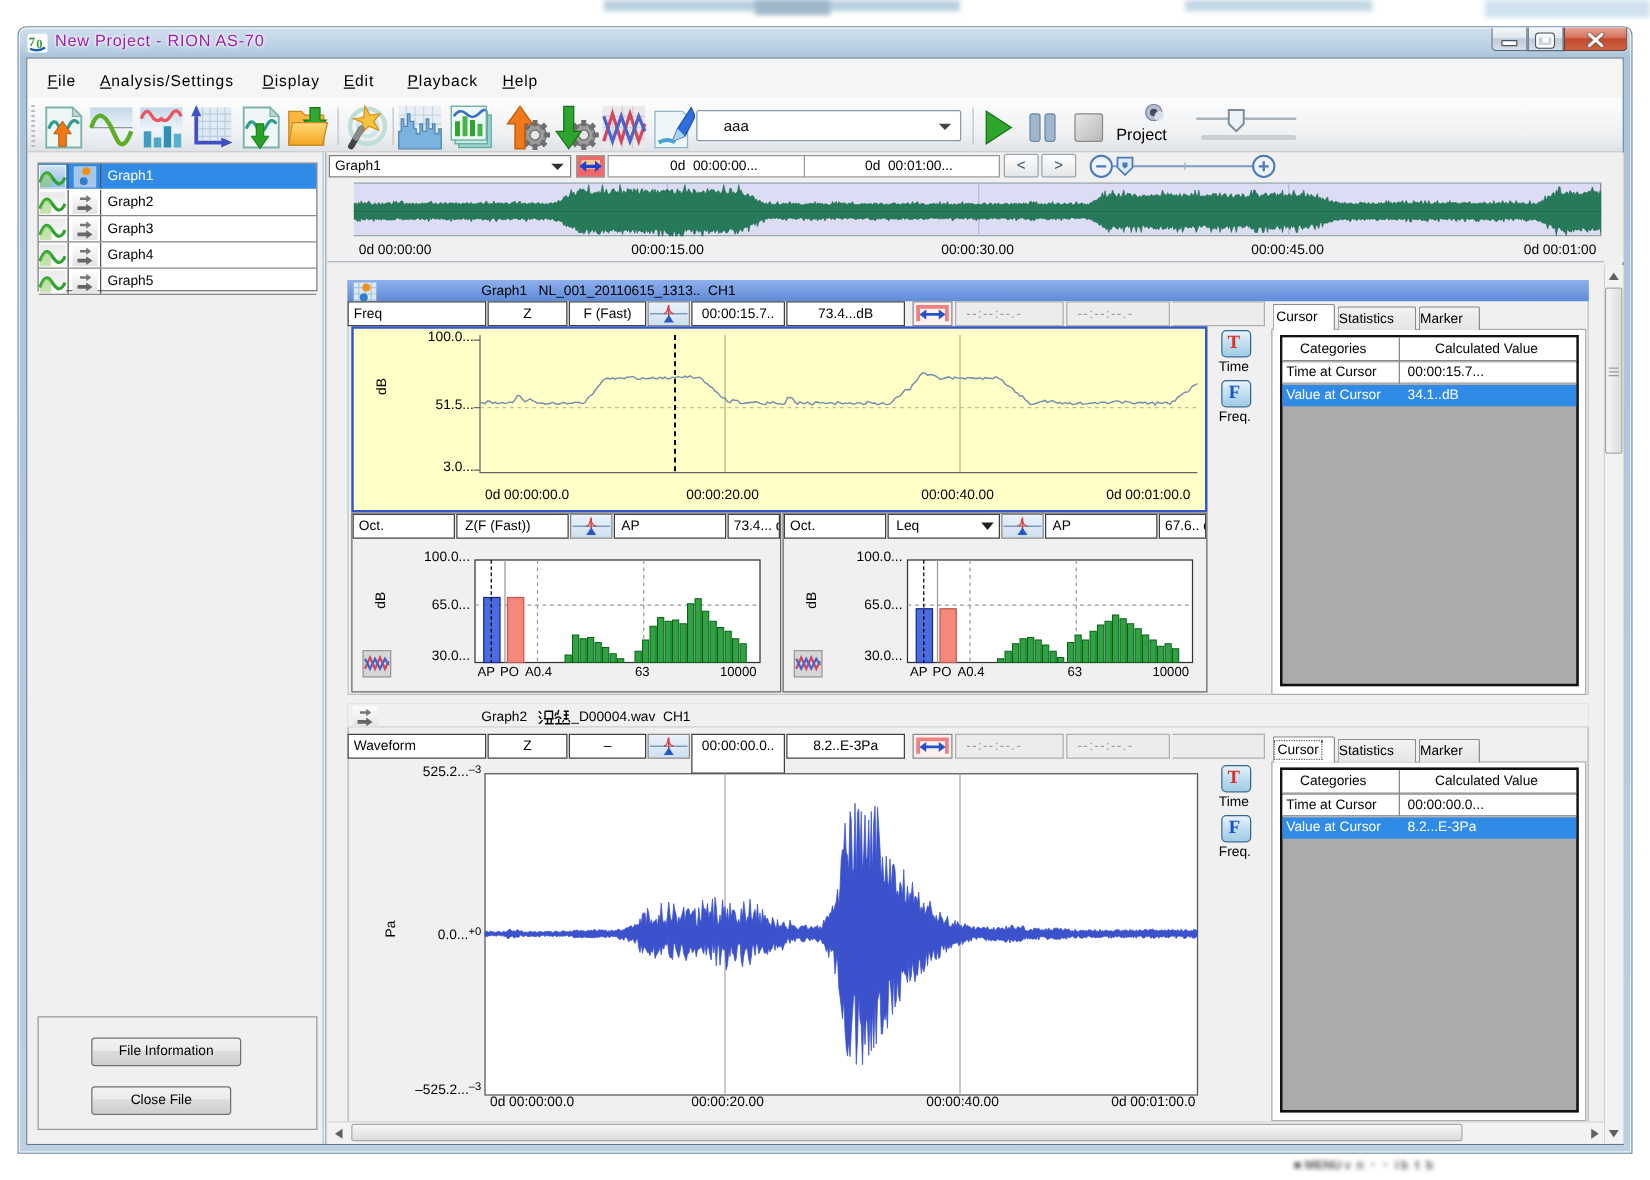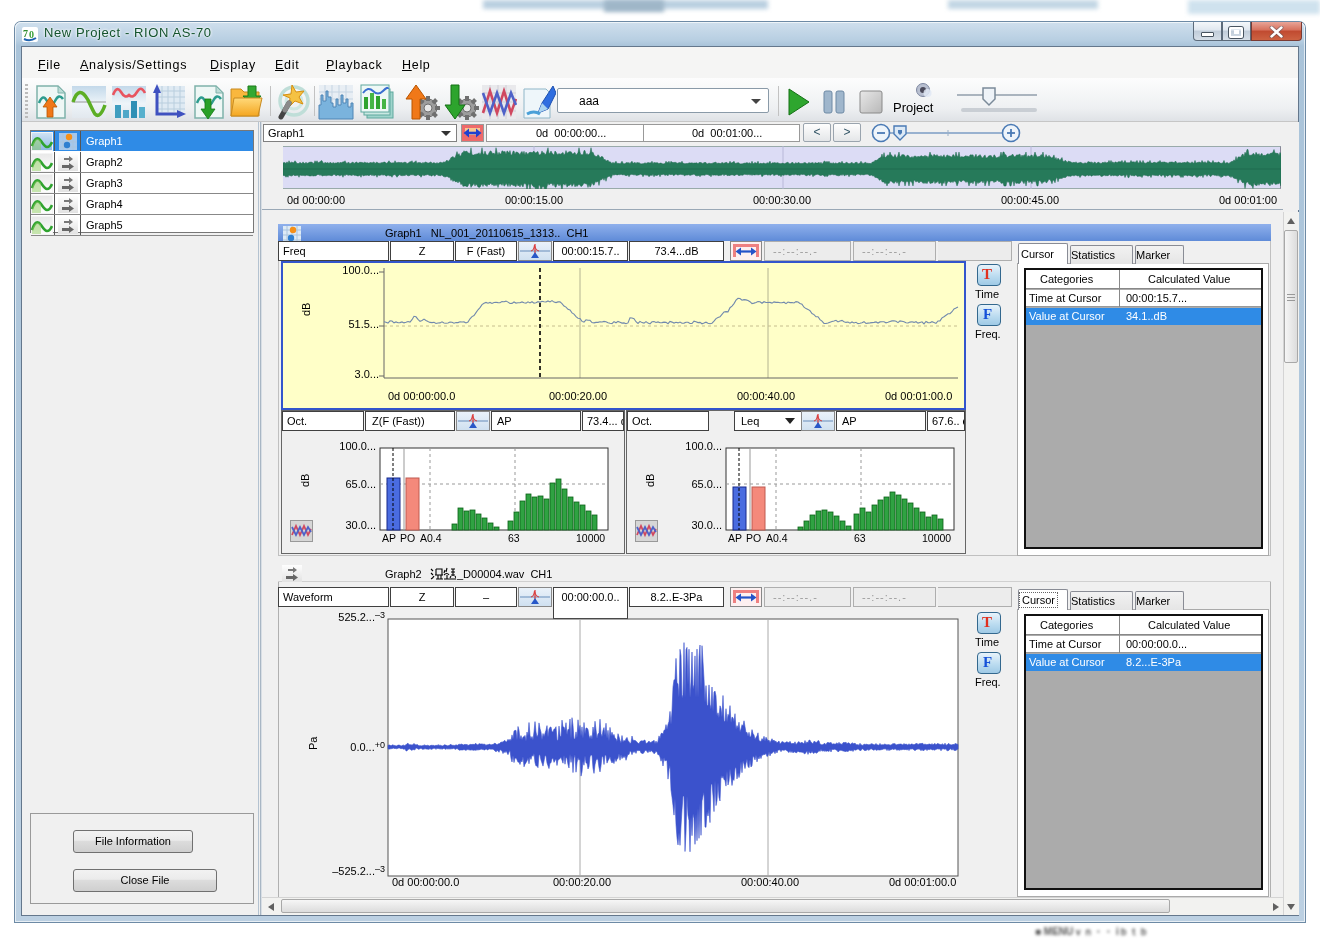--- a/index.html
+++ b/index.html
@@ -28,21 +28,21 @@
 <div class="ab" style="left:15px;top:22px;width:1290px;height:900px;border-radius:6px 6px 0 0;
 background:linear-gradient(#cfdfed,#b8cfe2 18px,#a9c3d9 24px,#bcd0e2);
 box-shadow:0 0 0 1px #6d8aa5, inset 0 0 0 1px rgba(255,255,255,.65);"></div>
 
 <div class="ab" style="left:22px;top:27px;width:16px;height:15px;background:#fff;border-radius:2px"></div>
 <svg class="ab" style="left:22px;top:27px" width="16" height="15" viewBox="0 0 16 15">
 <text x="1" y="10" font-size="10" font-weight="bold" fill="#2e8b2e" font-family="Liberation Serif">7</text>
 <text x="7" y="11" font-size="10" font-weight="bold" fill="#3aa03a" font-family="Liberation Serif">0</text>
 <path d="M2 12 Q8 15 14 11" stroke="#1f63b0" stroke-width="2" fill="none"></path>
 </svg>
-<div class="ab" style="left:44px;top:25px;font-size:13px;letter-spacing:0.6px;color:#14532d;text-shadow:0 0 3px #fff,0 0 3px #fff">New Project - RION AS-70</div>
+<div class="ab" style="left:44px;top:25px;font-size:13px;letter-spacing:0.6px;color:#a21caf;text-shadow:0 0 3px #fff,0 0 3px #fff">New Project - RION AS-70</div>
 
 <div class="ab" style="left:1193px;top:22px;width:29px;height:19px;border:1px solid #5d6b7a;border-top:none;border-radius:0 0 0 4px;background:linear-gradient(#f4f7fa,#dfe7ef 45%,#c0ccd9 50%,#d6dfe8)"></div>
 <div class="ab" style="left:1222px;top:22px;width:29px;height:19px;border:1px solid #5d6b7a;border-top:none;background:linear-gradient(#f4f7fa,#dfe7ef 45%,#c0ccd9 50%,#d6dfe8)"></div>
 <div class="ab" style="left:1251px;top:22px;width:51px;height:19px;border:1px solid #7a3b34;border-top:none;border-radius:0 0 4px 0;background:linear-gradient(#e8a598,#d6705c 45%,#c04a30 50%,#cd6242)"></div>
 <div class="ab" style="left:1201px;top:32px;width:13px;height:5px;background:#fff;border:1px solid #47535f;border-radius:1px"></div>
 <div class="ab" style="left:1229px;top:27px;width:14px;height:11px;border:2px solid #fff;border-radius:2px;box-shadow:0 0 0 1px #47535f"></div>
 <div class="ab" style="left:1234px;top:30px;width:5px;height:4px;border:2px solid #fff;"></div>
 <svg class="ab" style="left:1268px;top:26px" width="17" height="12" viewBox="0 0 17 12">
 <path d="M3.5 1.5 L13.5 10.5 M13.5 1.5 L3.5 10.5" stroke="#3a4a5a" stroke-width="4" stroke-linecap="round" opacity="0.5"></path>
 <path d="M3.5 1.5 L13.5 10.5 M13.5 1.5 L3.5 10.5" stroke="#fff" stroke-width="2.4" stroke-linecap="round"></path>
@@ -370,21 +370,21 @@
         </linearGradient>
       </defs>
 <path d="M7 5 L12 5 L12 3 L16 6 L12 9 L12 7 L7 7 Z" fill="#777"></path>
 <path d="M5 12 L12 12 L12 10 L17 13.5 L12 17 L12 15 L5 15 Z" fill="#666"></path>
 </svg>
     <div class="ab" style="left:80px;top:215px;width:1px;height:20px;background:#555"></div>
     <div class="lbl" style="left:86px;top:219px;color:#000">Graph5</div>
     <div class="ab" style="left:31px;top:235px;width:222px;height:1px;background:#888"></div>
     <div class="ab" style="left:30px;top:813px;width:224px;height:91px;border:1px solid #9a9a9a"></div>
 <div class="btn7" style="left:73px;top:830px;width:120px;height:23px;line-height:21px">File Information</div>
-<div class="btn7" style="left:73px;top:869px;width:144px;height:23px;line-height:21px">Close File</div>
+<div class="btn7" style="left:73px;top:869px;width:112px;height:23px;line-height:21px">Close File</div>
     <div class="ab" style="left:260px;top:122px;width:1039px;height:88px;background:#f0f0f0"></div>
     <div class="ab" style="left:260px;top:122px;width:2px;height:793px;background:#d8dee4;border-left:1px solid #a8b6c4"></div>
     <div class="ab" style="left:263px;top:124px;width:194px;height:18px;background:#fff;border:1px solid #808080"></div>
 <div class="lbl" style="left:268px;top:127px">Graph1</div>
 <svg class="ab" style="left:440px;top:130px" width="12" height="7">
       <path d="M1 1 L6 6 L11 1 Z" fill="#333"></path>
     </svg>
     <div class="ab" style="left:461px;top:124px;width:23px;height:18px;background:#ee6a6a;border:1px solid #999"></div>
 <div class="ab" style="left:465px;top:128px;width:15px;height:7px;background:#f8c890"></div>
 <svg class="ab" style="left:462px;top:127px" width="21" height="12" viewBox="0 0 21 12">
@@ -545,21 +545,21 @@
 <div class="lbl" style="left:420px;top:532px;font-size:10.5px">A0.4</div>
 <div class="lbl" style="left:508px;top:532px;font-size:10.5px">63</div>
 <div class="lbl" style="left:576px;top:532px;font-size:10.5px">10000</div>
     <div class="ab" style="left:290px;top:520px;width:23px;height:22px;background:#d6d6d6;border:1px solid #999"></div>
 <svg class="ab" style="left:291px;top:522px" width="21" height="18" viewBox="0 0 21 18">
 <path d="M1 13 L5 4 L9 13 L13 4 L17 13 L20 7" stroke="#d04860" stroke-width="1.8" fill="none"></path>
 <path d="M1 5 L5 13 L9 5 L13 13 L17 5 L20 10" stroke="#4f62c8" stroke-width="1.8" fill="none"></path>
 </svg>
     <div class="ab" style="left:626px;top:410px;width:340px;height:144px;background:#f0f0f0;border:1px solid #666"></div>
     <div class="fld" style="left:627px;top:411px;width:82px;height:20px;padding-left:4px">Oct.</div>
-    <div class="fld" style="left:734px;top:411px;width:90px;height:20px;padding-left:6px">Leq</div>
+    <div class="fld" style="left:710px;top:411px;width:90px;height:20px;padding-left:6px">Leq</div>
 <svg class="ab" style="left:784px;top:417px" width="12" height="8">
       <path d="M1 1 L6 7 L11 1 Z" fill="#222"></path>
     </svg>
     <div class="ab" style="left:801px;top:411px;width:34px;height:20px;background:linear-gradient(#eaf2fa,#cfe0f0);border:1px solid #888"></div>
 <svg class="ab" style="left:802px;top:412px" width="32" height="18" viewBox="0 0 32 18">
 <line x1="1" y1="9" x2="31" y2="9" stroke="#7a9cc4" stroke-width="1.2"></line>
 <path d="M12 9 Q15 8.5 15.5 3 Q16.5 8.5 20 9" stroke="#d04040" stroke-width="1.1" fill="none"></path>
 <line x1="16" y1="2" x2="16" y2="12" stroke="#e04040" stroke-width="1.3"></line>
 <path d="M16 10 L12 16 L20 16 Z" fill="#2858c8"></path>
     </svg>

